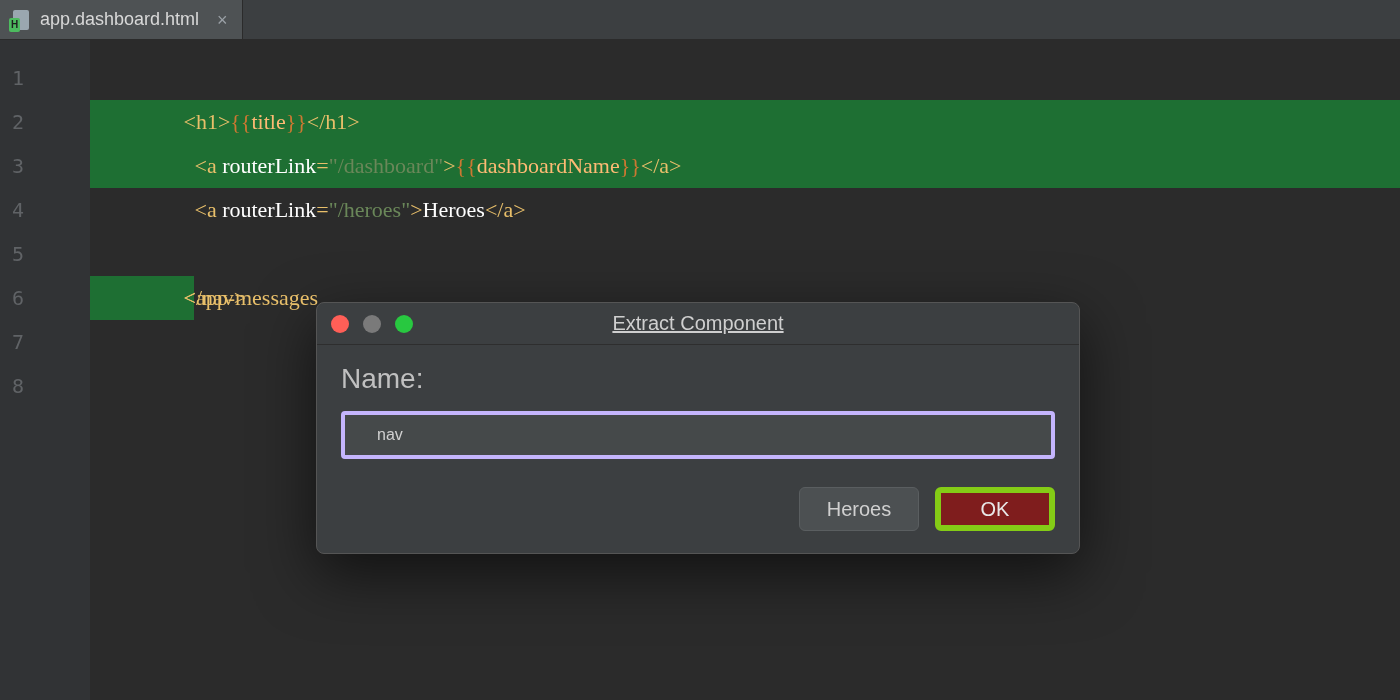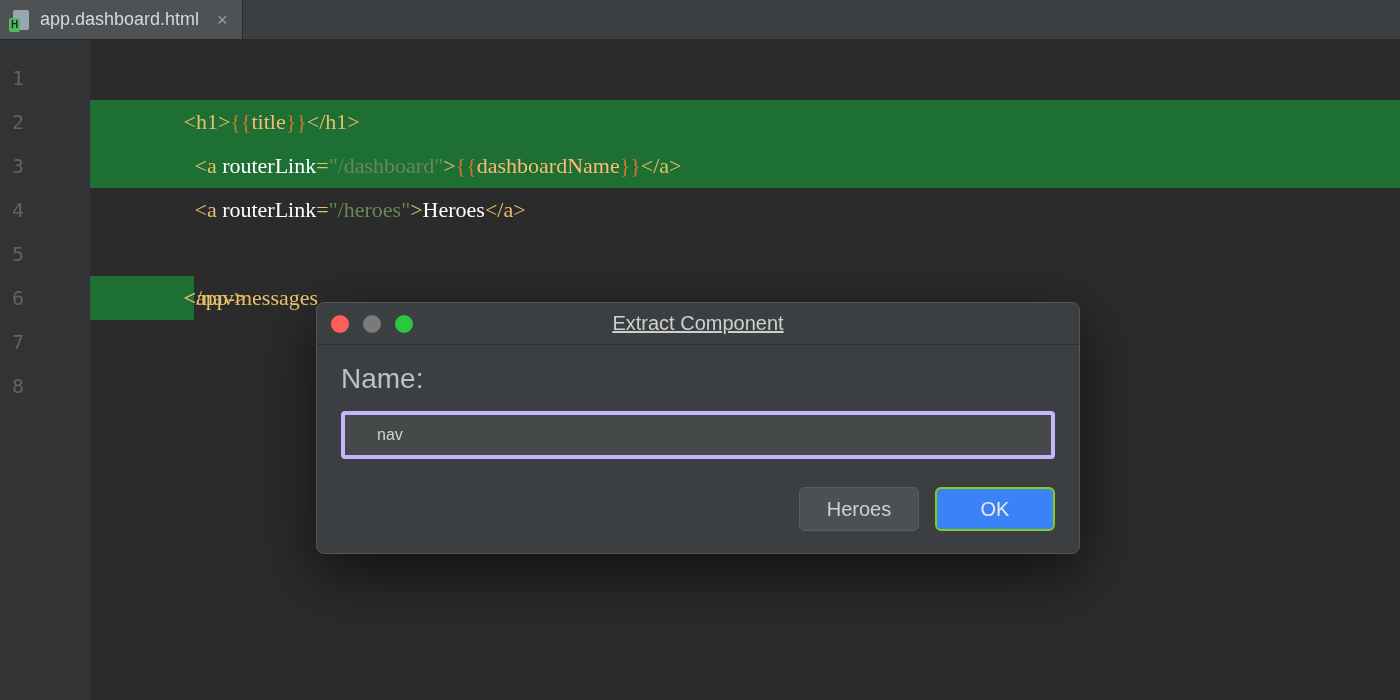--- a/index.html
+++ b/index.html
@@ -199,23 +199,23 @@
     font-size: 20px;
     border: none;
     cursor: pointer;
   }
   .btn.cancel {
     background: #4c5052;
     color: #d0d0d0;
     border: 1px solid #5a5e60;
   }
   .btn.ok {
-    background: #3b82f6;
+    background: #7f1d1d;
     color: #e8e8e8;
-    border: 2px solid #84cc16;
+    border: 6px solid #84cc16;
   }
 </style>
 </head>
 <body>
 
 <div class="tabbar">
   <div class="tab">
     <span class="file-icon">
       <span class="badge">H</span>
     </span>

